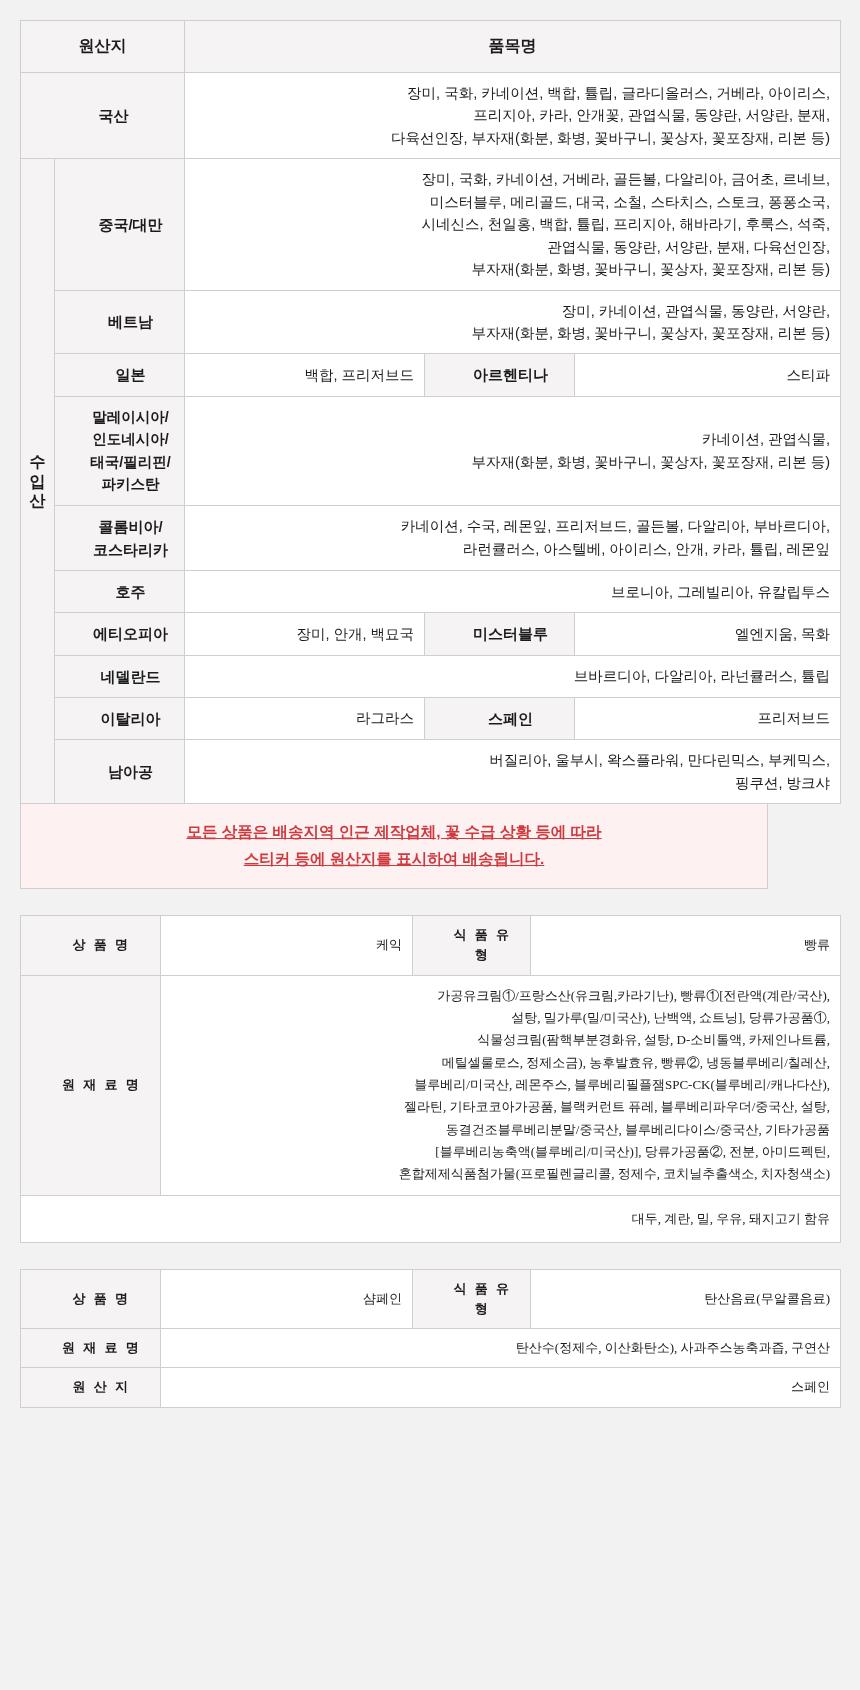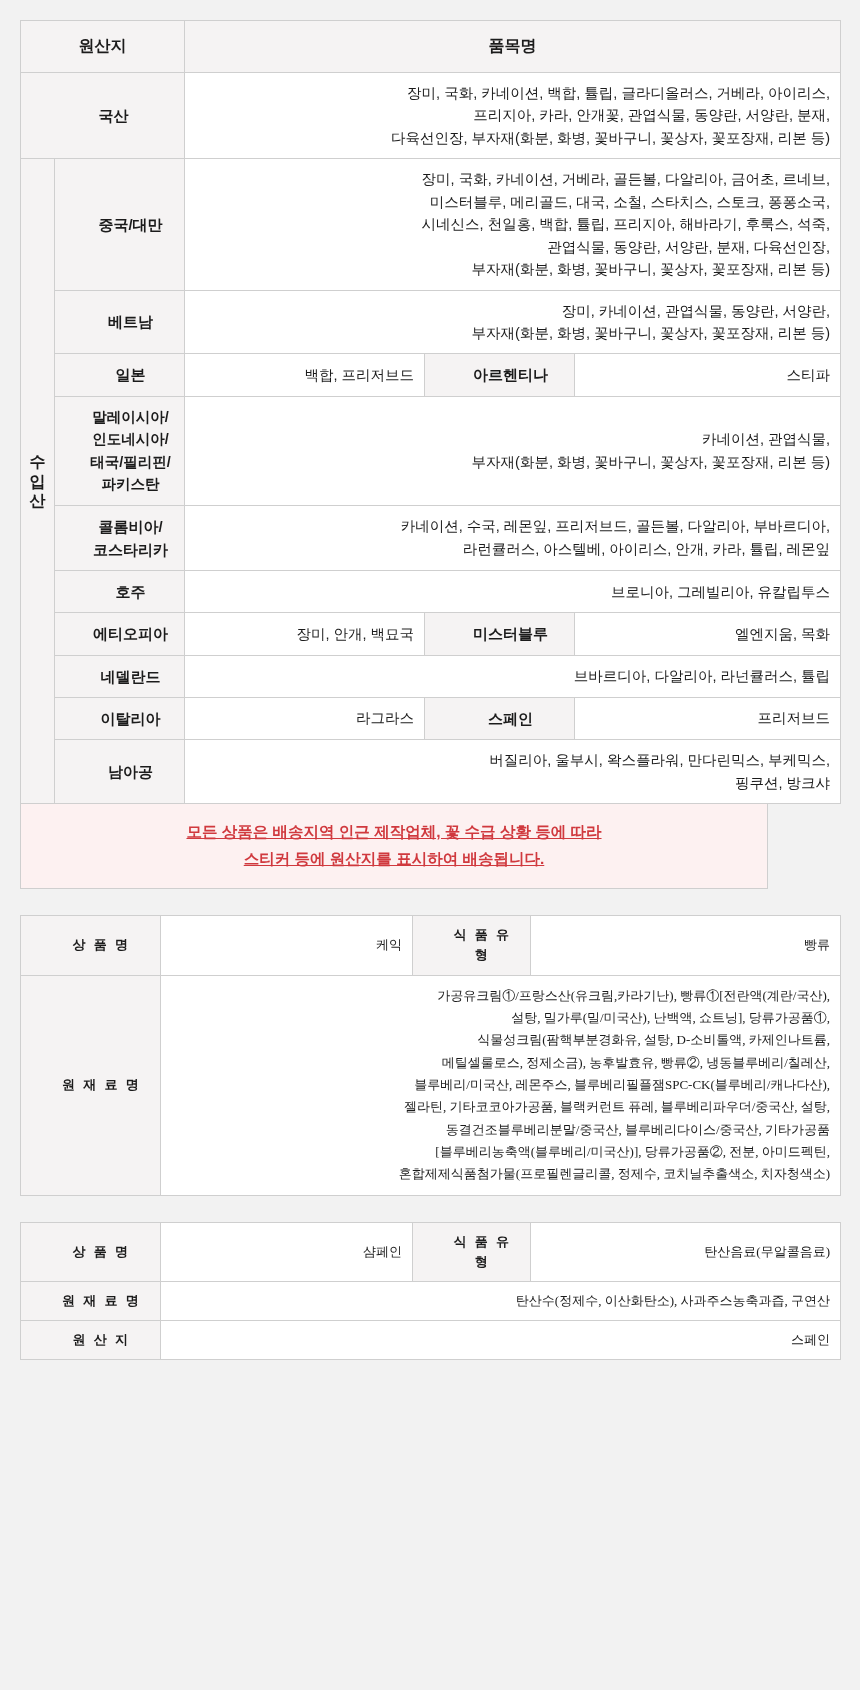--- a/index.html
+++ b/index.html
@@ -219,20 +219,24 @@
         <td class="body-cell ingredients" colspan="3" style="white-space:pre-line">가공유크림①/프랑스산(유크림,카라기난), 빵류①[전란액(계란/국산),
 설탕, 밀가루(밀/미국산), 난백액, 쇼트닝], 당류가공품①,
 식물성크림(팜핵부분경화유, 설탕, D-소비톨액, 카제인나트륨,
 메틸셀룰로스, 정제소금), 농후발효유, 빵류②, 냉동블루베리/칠레산,
 블루베리/미국산, 레몬주스, 블루베리필플잼SPC-CK(블루베리/캐나다산),
 젤라틴, 기타코코아가공품, 블랙커런트 퓨레, 블루베리파우더/중국산, 설탕,
 동결건조블루베리분말/중국산, 블루베리다이스/중국산, 기타가공품
 [블루베리농축액(블루베리/미국산)], 당류가공품②, 전분, 아미드펙틴,
 혼합제제식품첨가물(프로필렌글리콜, 정제수, 코치닐추출색소, 치자청색소)</td>
       </tr>
+      <tr class="plain-row">
+        <td style="border-right:none;border-top:none;background:#fff"></td>
+        <td class="body-cell allergy" colspan="3" style="border-left:none;border-top:none">대두, 계란, 밀, 우유, 돼지고기 함유</td>
+      </tr>
     </tbody>
   </table>
 
   <div class="gap"></div>
 
   <table class="tbl-2">
     <colgroup>
       <col style="width:140px">
       <col style="width:252px">
       <col style="width:118px">

